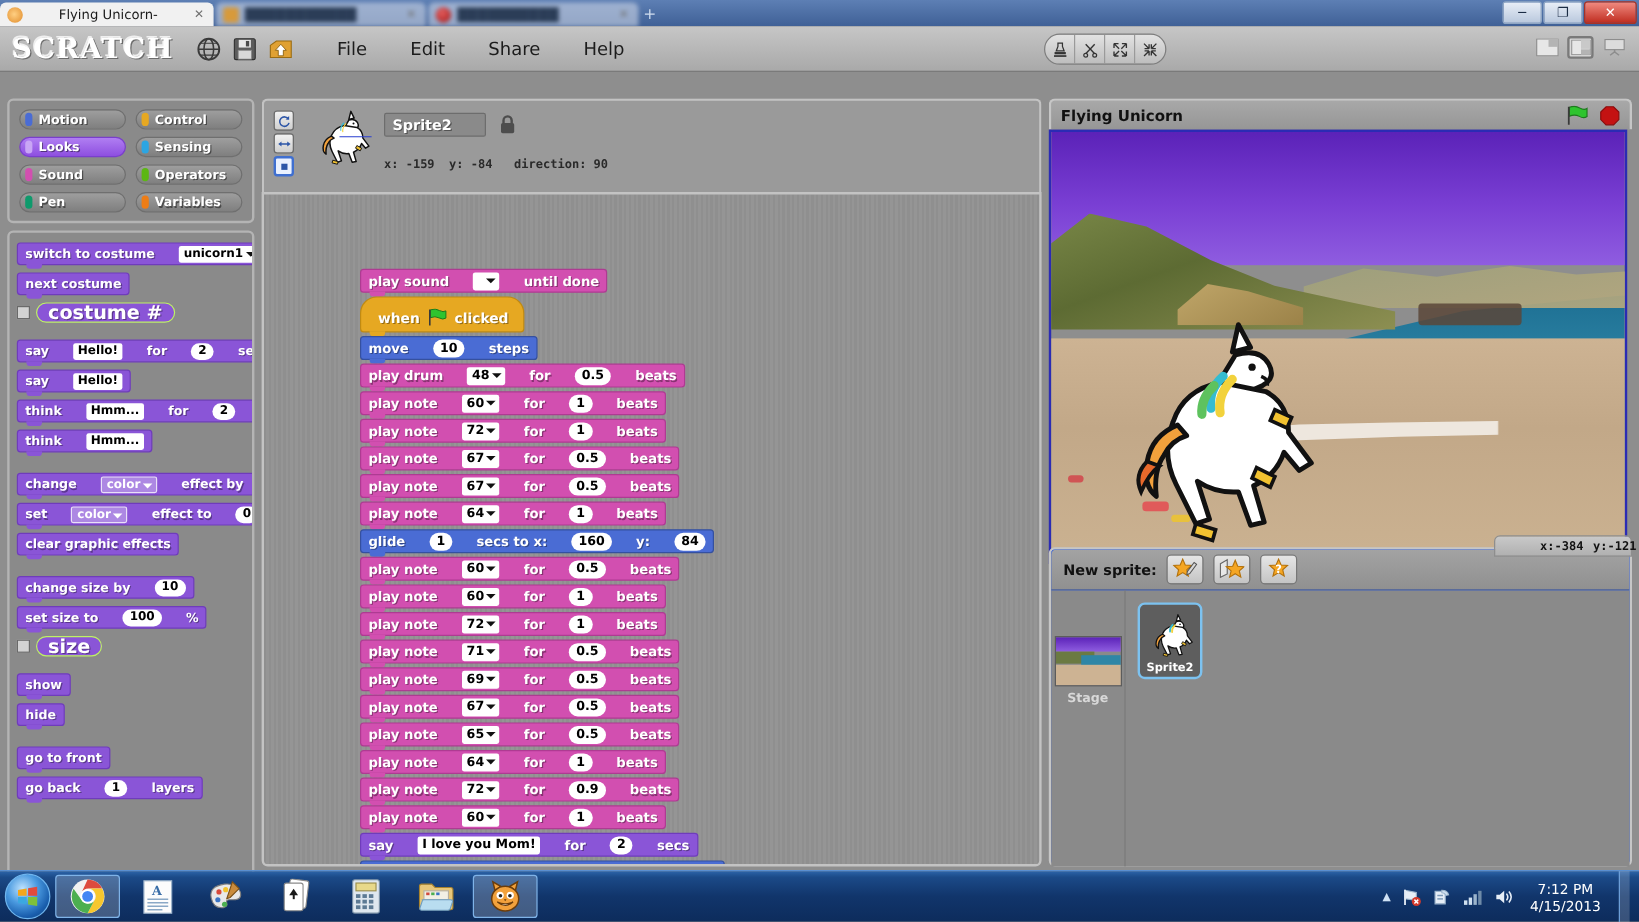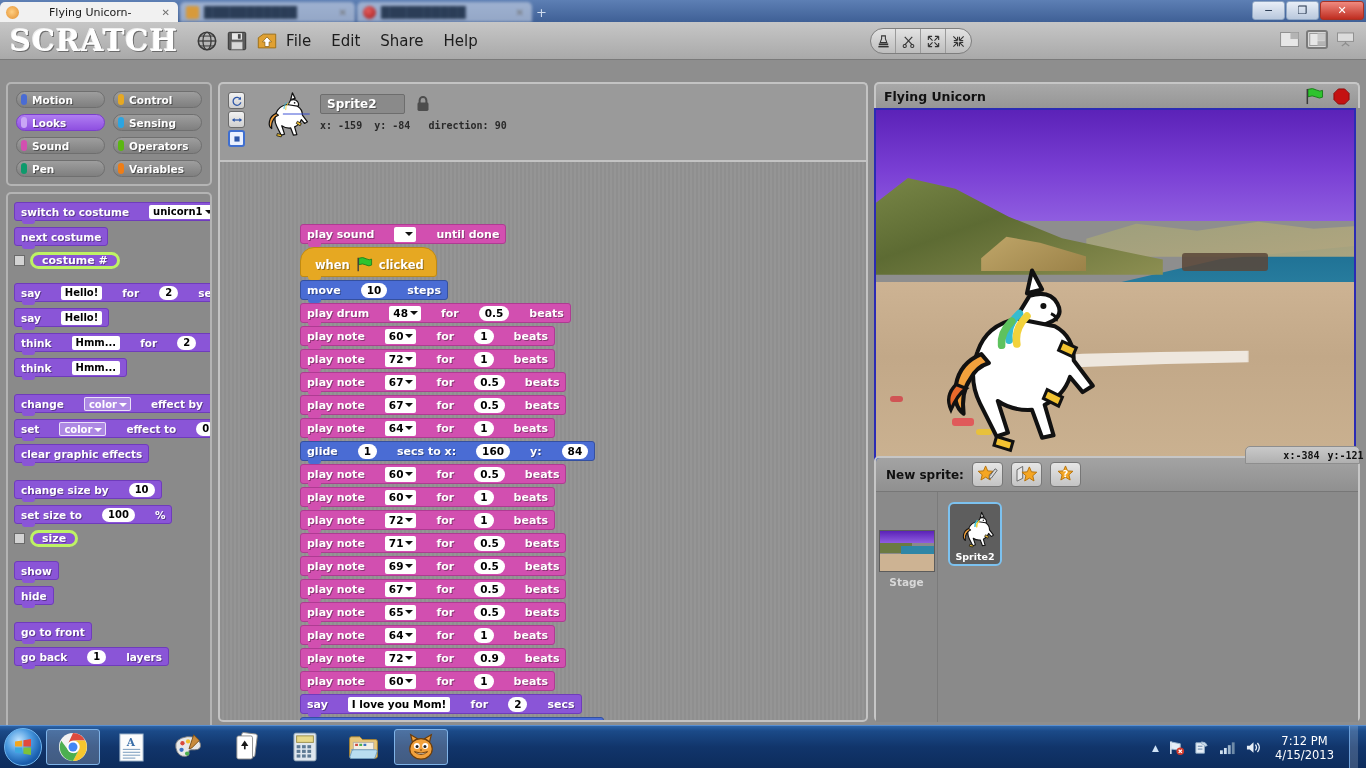--- a/index.html
+++ b/index.html
@@ -48,27 +48,27 @@
     background:#8E8E8E;
   }
 
   
   .menubar {
     height:38px; background: linear-gradient(#c6c6c6,#a9a9a9);
     border-bottom:1px solid #7a7a7a;
     display:flex; align-items:center; padding:0 10px; position:relative;
   }
   .logo {
-    font-family:"DejaVu Serif", serif; font-size:29px; font-weight:bold;
+    font-family:"DejaVu Serif", serif; font-size:23px; font-weight:bold;
     color:#fff; letter-spacing:1px;
     text-shadow: 1px 1px 0 #6b6b6b, -1px -1px 0 #efefef;
     margin-right:18px;
   }
   .mb-icon { width:22px; height:22px; margin-right:8px; display:block; }
-  .menuitems { display:flex; gap:20px; margin-left:0; }
+  .menuitems { display:flex; gap:36px; margin-left:28px; }
   .menuitem { font-family:"DejaVu Sans", sans-serif; font-size:15px; color:#1c1c1c; }
 
   .tool-group {
     position:absolute; left:870px; top:6px;
     display:flex; border:1px solid #7e7e7e; border-radius:13px; overflow:hidden;
     background: linear-gradient(#e3e3e3,#bdbdbd);
   }
   .tool-btn {
     width:25px; height:24px; display:flex; align-items:center; justify-content:center;
     border-right:1px solid #9a9a9a;
@@ -136,22 +136,22 @@
     content:""; position:absolute; right:3px; top:5px;
     border-left:4px solid transparent; border-right:4px solid transparent;
     border-top:4px solid #111;
   }
   .drop.inset { background:rgba(255,255,255,.30); color:#fff; text-shadow:none; border:1px solid rgba(255,255,255,.75); }
   .drop.inset::after { border-top-color:#fff; }
   .drop.empty { min-width:22px; }
   .chk { width:11px; height:11px; background:#d3d3d3; border:1px solid #6a6a6a; display:inline-block; vertical-align:middle; margin-right:5px; }
   .reporter {
     display:inline-flex; align-items:center; height:17px; padding:0 9px; border-radius:9px;
-    background:#8a55d7; border:3px solid #bef264; color:#fff;
-    font-family:"DejaVu Sans",sans-serif; font-size:11px; font-weight:bold;
+    background:#8a55d7; border:1px solid #bef264; color:#fff;
+    font-family:"DejaVu Sans",sans-serif; font-size:16px; font-weight:bold;
     text-shadow:1px 1px 0 rgba(0,0,0,.35);
   }
   .prow { display:flex; align-items:center; margin-bottom:3px; }
   .gap { height:11px; }
 
   
   .mid-col { position:absolute; left:218px; top:22px; width:650px; height:640px; }
   .sprite-head {
     height:78px; background:#9a9a9a; border:2px solid #c3c3c3; border-bottom:none;
     border-radius:5px 5px 0 0; position:relative; padding:7px 10px;
@@ -163,21 +163,21 @@
   .sprite-thumb { position:absolute; left:36px; top:6px; width:56px; height:48px; }
   .sprite-name-box {
     position:absolute; left:100px; top:10px; width:85px; height:20px;
     background:#8a8a8a; border:1px solid #6d6d6d; border-radius:2px;
     display:flex; align-items:center; padding-left:6px;
     font-family:"DejaVu Sans",sans-serif; font-size:12px; font-weight:bold; color:#fff;
     text-shadow:1px 1px 0 rgba(0,0,0,.4);
   }
   .lock-icon { position:absolute; left:196px; top:11px; }
   .sprite-meta {
-    position:absolute; left:100px; top:36px;
+    position:absolute; left:100px; top:48px;
     font-family:"DejaVu Sans Mono", monospace; font-size:10px; color:#2a2a2a; font-weight:bold;
   }
   .tabs { position:absolute; left:10px; bottom:-1px; display:flex; }
   .tab {
     height:20px; padding:0 13px; border:1px solid #9d9d9d; border-bottom:none;
     border-radius:6px 6px 0 0; background:linear-gradient(#b5b5b5,#9d9d9d);
     display:flex; align-items:center;
     font-family:"DejaVu Sans",sans-serif; font-size:11.5px; font-weight:bold; color:#5e5e5e;
     margin-right:-4px;
   }

